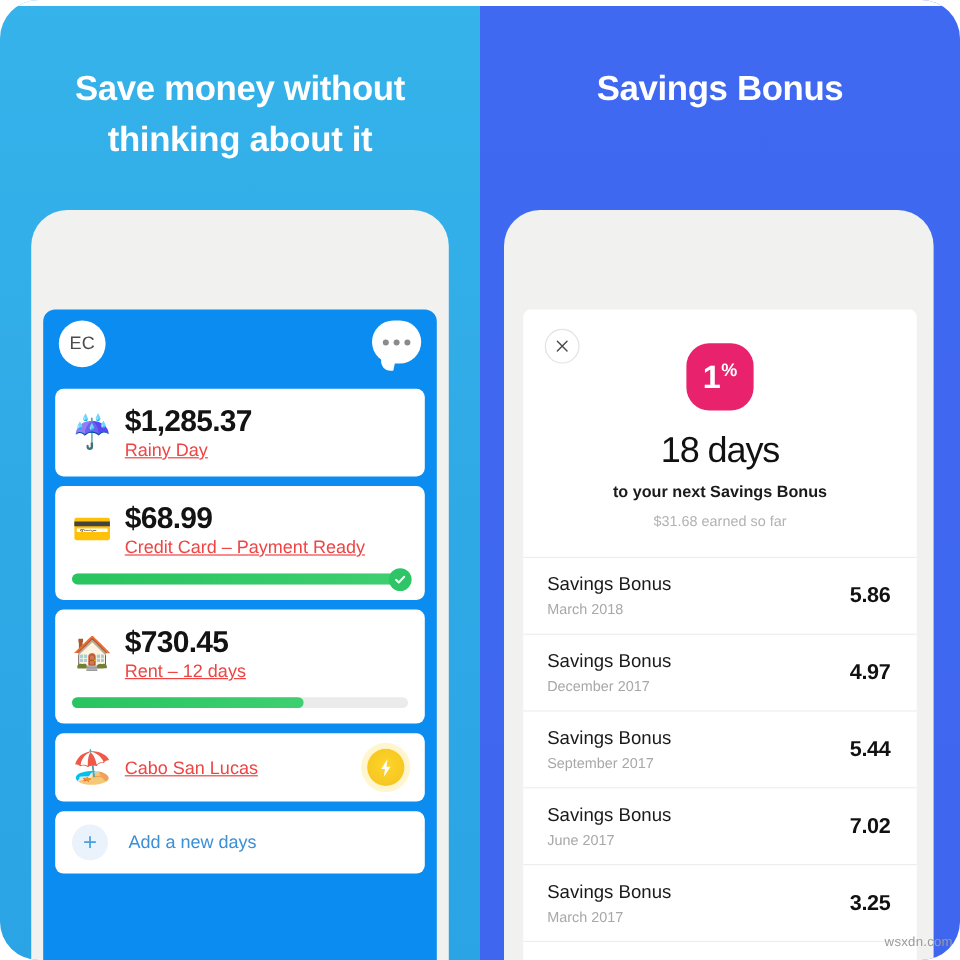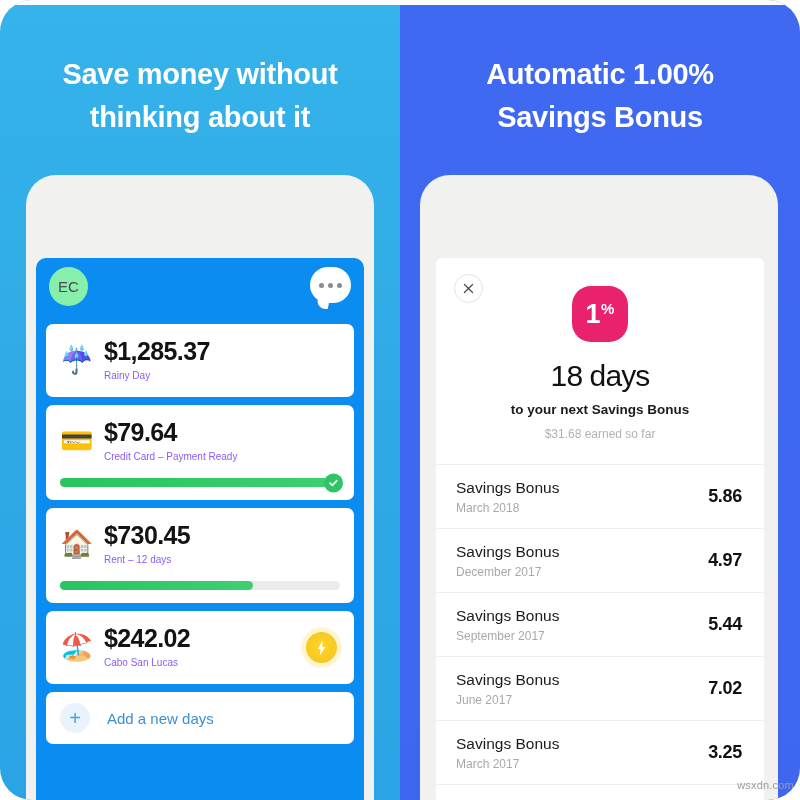--- a/index.html
+++ b/index.html
@@ -100,21 +100,21 @@
     position: relative;
     height: 66px;
   }
   .avatar {
     position: absolute;
     left: 13px;
     top: 9px;
     width: 39px;
     height: 39px;
     border-radius: 50%;
-    background: #86efac;
+    background: #ffffff;
     color: #4b4b4b;
     font-size: 15px;
     letter-spacing: 0.2px;
     display: flex;
     align-items: center;
     justify-content: center;
   }
   .chat-bubble {
     position: absolute;
     right: 13px;
@@ -173,24 +173,25 @@
   }
   .card-text { flex: 1 1 auto; min-width: 0; }
   .card-amount {
     font-size: 25px;
     font-weight: bold;
     color: #131313;
     letter-spacing: -0.6px;
     line-height: 29px;
   }
   .card-label {
-    font-size: 10px;
-    color: #8b5cf6;
+    font-size: 15px;
+    color: #ef4444;
     line-height: 17px;
     margin-top: 1px;
+    text-decoration: underline;
   }
   .badge-bolt {
     flex: none;
     width: 31px;
     height: 31px;
     border-radius: 50%;
     background: radial-gradient(circle at 50% 45%, #ffd429 0%, #f7c922 62%, #f0bf1c 100%);
     box-shadow: 0 0 0 5px rgba(255, 214, 41, 0.22);
     display: flex;
     align-items: center;
@@ -374,21 +375,20 @@
 
   <div class="panel panel-left">
     <div class="headline headline-left">
       <span class="ln">Save money without</span>
       <span class="ln">thinking about it</span>
     </div>
   </div>
 
   <div class="panel panel-right">
     <div class="headline headline-right">
-      <span class="ln">Automatic 1.00%</span>
       <span class="ln">Savings Bonus</span>
     </div>
   </div>
 
   <div class="top-strip"></div>
 
   <div class="phone phone-left"></div>
 
   <div class="app-screen">
     <div class="app-bar">
@@ -409,21 +409,21 @@
             <div class="card-amount">$1,285.37</div>
             <div class="card-label">Rainy Day</div>
           </div>
         </div>
       </div>
 
       <div class="card">
         <div class="card-main">
           <div class="card-emoji">💳</div>
           <div class="card-text">
-            <div class="card-amount">$79.64</div>
+            <div class="card-amount">$68.99</div>
             <div class="card-label">Credit Card – Payment Ready</div>
           </div>
         </div>
         <div class="progress">
           <div class="progress-fill" id="fill-1" style="width: 100%;"></div>
           <div class="progress-check">
             <svg width="11" height="11" viewBox="0 0 12 12" aria-hidden="true">
               <path d="M2.2 6.2 L4.7 8.6 L9.6 3.4" fill="none" stroke="#ffffff" stroke-width="1.8" stroke-linecap="round" stroke-linejoin="round"></path>
             </svg>
           </div>
@@ -440,21 +440,20 @@
         </div>
         <div class="progress">
           <div class="progress-fill" id="fill-2" style="width: 69%;"></div>
         </div>
       </div>
 
       <div class="card">
         <div class="card-main">
           <div class="card-emoji">🏖️</div>
           <div class="card-text">
-            <div class="card-amount">$242.02</div>
             <div class="card-label">Cabo San Lucas</div>
           </div>
           <div class="badge-bolt">
             <svg width="13" height="16" viewBox="0 0 12 16" aria-hidden="true">
               <path d="M7.4 0.6 L2.2 8.9 L5.3 8.9 L4.3 15.4 L9.9 6.9 L6.6 6.9 Z" fill="#ffffff"></path>
             </svg>
           </div>
         </div>
       </div>
 

